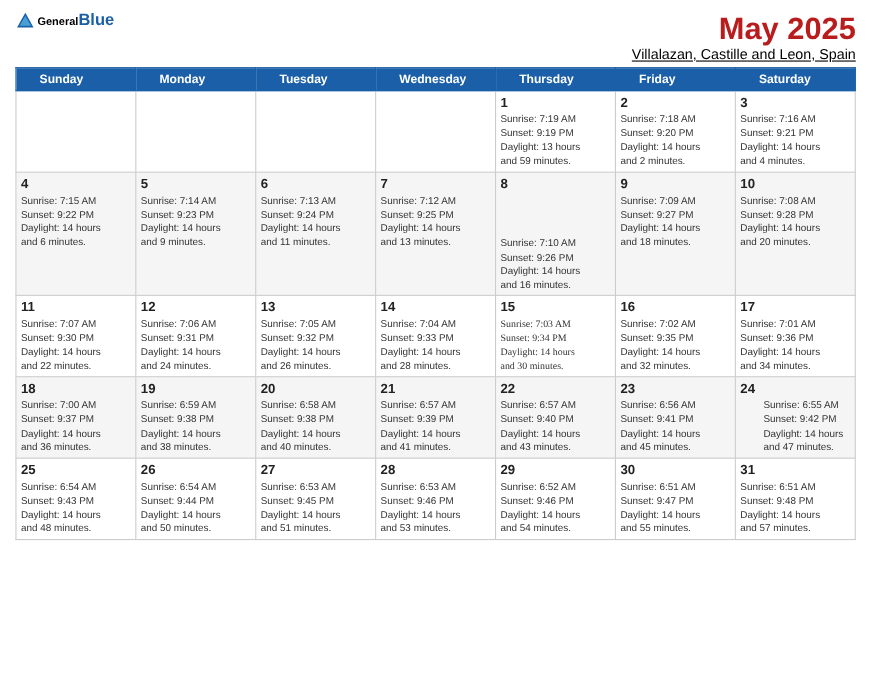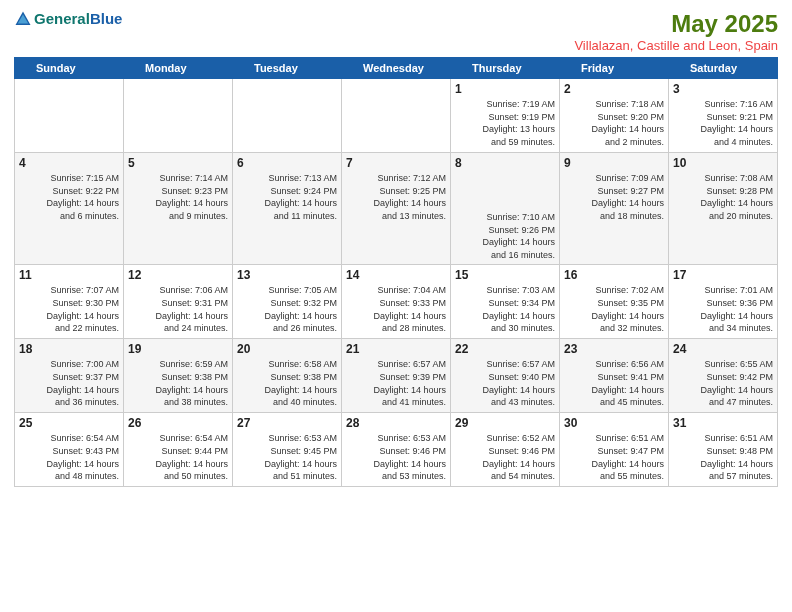--- a/index.html
+++ b/index.html
@@ -28,27 +28,28 @@
       gap: 2px;
     }
     .logo-icon {
       width: 18px;
       height: 18px;
     }
     .title-block {
       text-align: right;
     }
     .month-title {
-      font-size: 24px;
+      font-size: 28px;
       font-weight: bold;
-      color: #4d7c0f;
+      color: #b91c1c;
     }
     .location-title {
       font-size: 13px;
-      color: #ef4444;
+      color: #000000;
+      text-decoration: underline;
     }
     .calendar-table {
       width: 100%;
       border-collapse: collapse;
       font-size: 9.5px;
     }
     .calendar-table thead th {
       background: #1a5fa8;
       color: #fff;
       text-align: left;
@@ -71,38 +72,37 @@
     .day-number {
       font-size: 12px;
       font-weight: bold;
       color: #222;
       margin-bottom: 2px;
     }
     .day-info {
       color: #333;
       font-size: 9px;
       line-height: 1.4;
-      text-align: right;
     }
     .empty-cell {
       background: #fff !important;
     }
   </style>
 </head>
 <body>
 
 <div class="container">
   <div class="header-row">
     <div class="logo">
       <svg class="logo-icon" viewBox="0 0 24 24" xmlns="http://www.w3.org/2000/svg">
         <polygon points="12,2 22,20 2,20" fill="#1a5fa8"></polygon>
         <polygon points="12,6 19,18 5,18" fill="#4a9fd4"></polygon>
       </svg>
       <div>
-        <span style="font-size:15px;font-weight:bold;color:#0f766e;">General</span><span style="font-size:15px;font-weight:bold;color:#1a5fa8;margin-top:38px;">Blue</span>
+        <span style="font-size:10px;font-weight:bold;color:#000000;">General</span><span style="font-size:15px;font-weight:bold;color:#1a5fa8;margin-top:38px;">Blue</span>
       </div>
     </div>
     <div class="title-block">
       <div class="month-title">May 2025</div>
       <div class="location-title">Villalazan, Castille and Leon, Spain</div>
     </div>
   </div>
 
   <table class="calendar-table">
     <thead>
@@ -219,21 +219,21 @@
           </td>
           <td>
             <div class="day-number">14</div>
             <div class="day-info" style="white-space: pre-line;">Sunrise: 7:04 AM
 Sunset: 9:33 PM
 Daylight: 14 hours
 and 28 minutes.</div>
           </td>
           <td>
             <div class="day-number">15</div>
-            <div class="day-info" style="white-space: pre-line;">Sunrise: 7:03 AM
+            <div class="day-info" style="white-space: pre-line; font-family: Liberation Serif, serif;">Sunrise: 7:03 AM
 Sunset: 9:34 PM
 Daylight: 14 hours
 and 30 minutes.</div>
           </td>
           <td>
             <div class="day-number">16</div>
             <div class="day-info" style="white-space: pre-line;">Sunrise: 7:02 AM
 Sunset: 9:35 PM
 Daylight: 14 hours
 and 32 minutes.</div>

